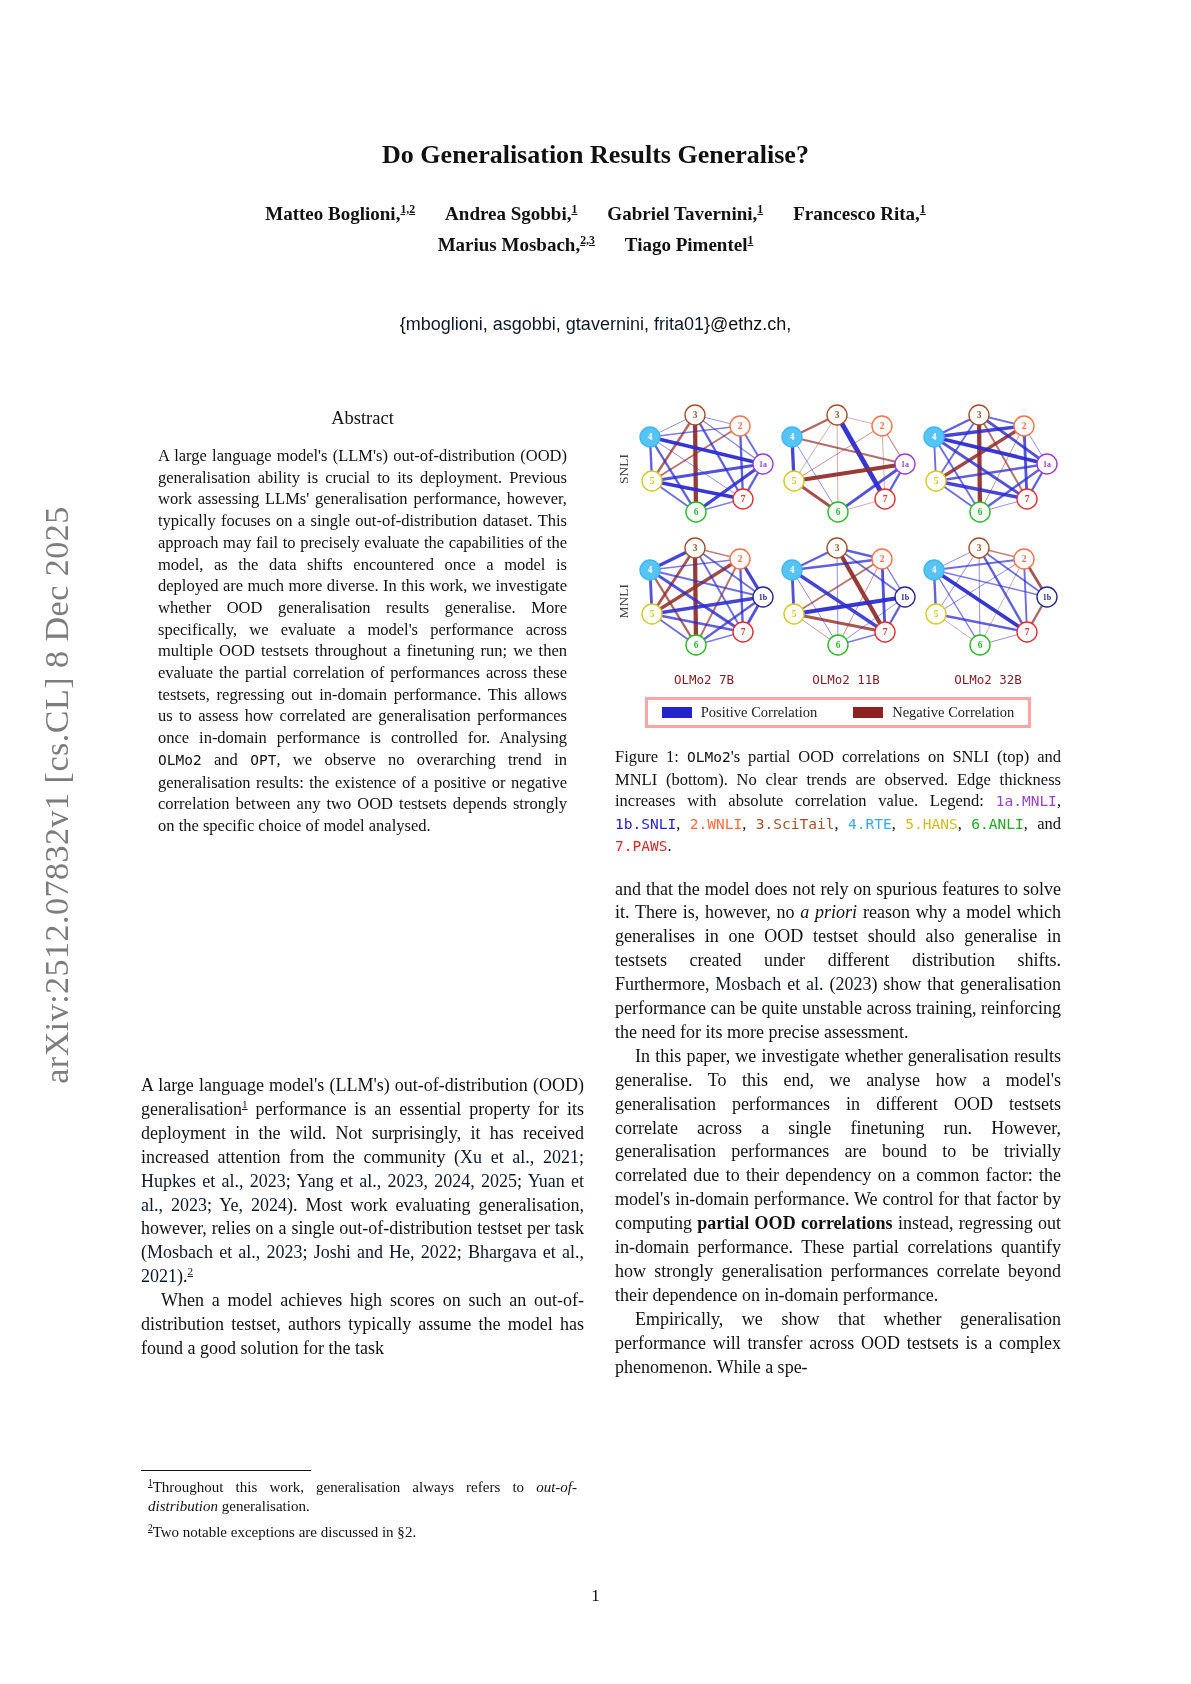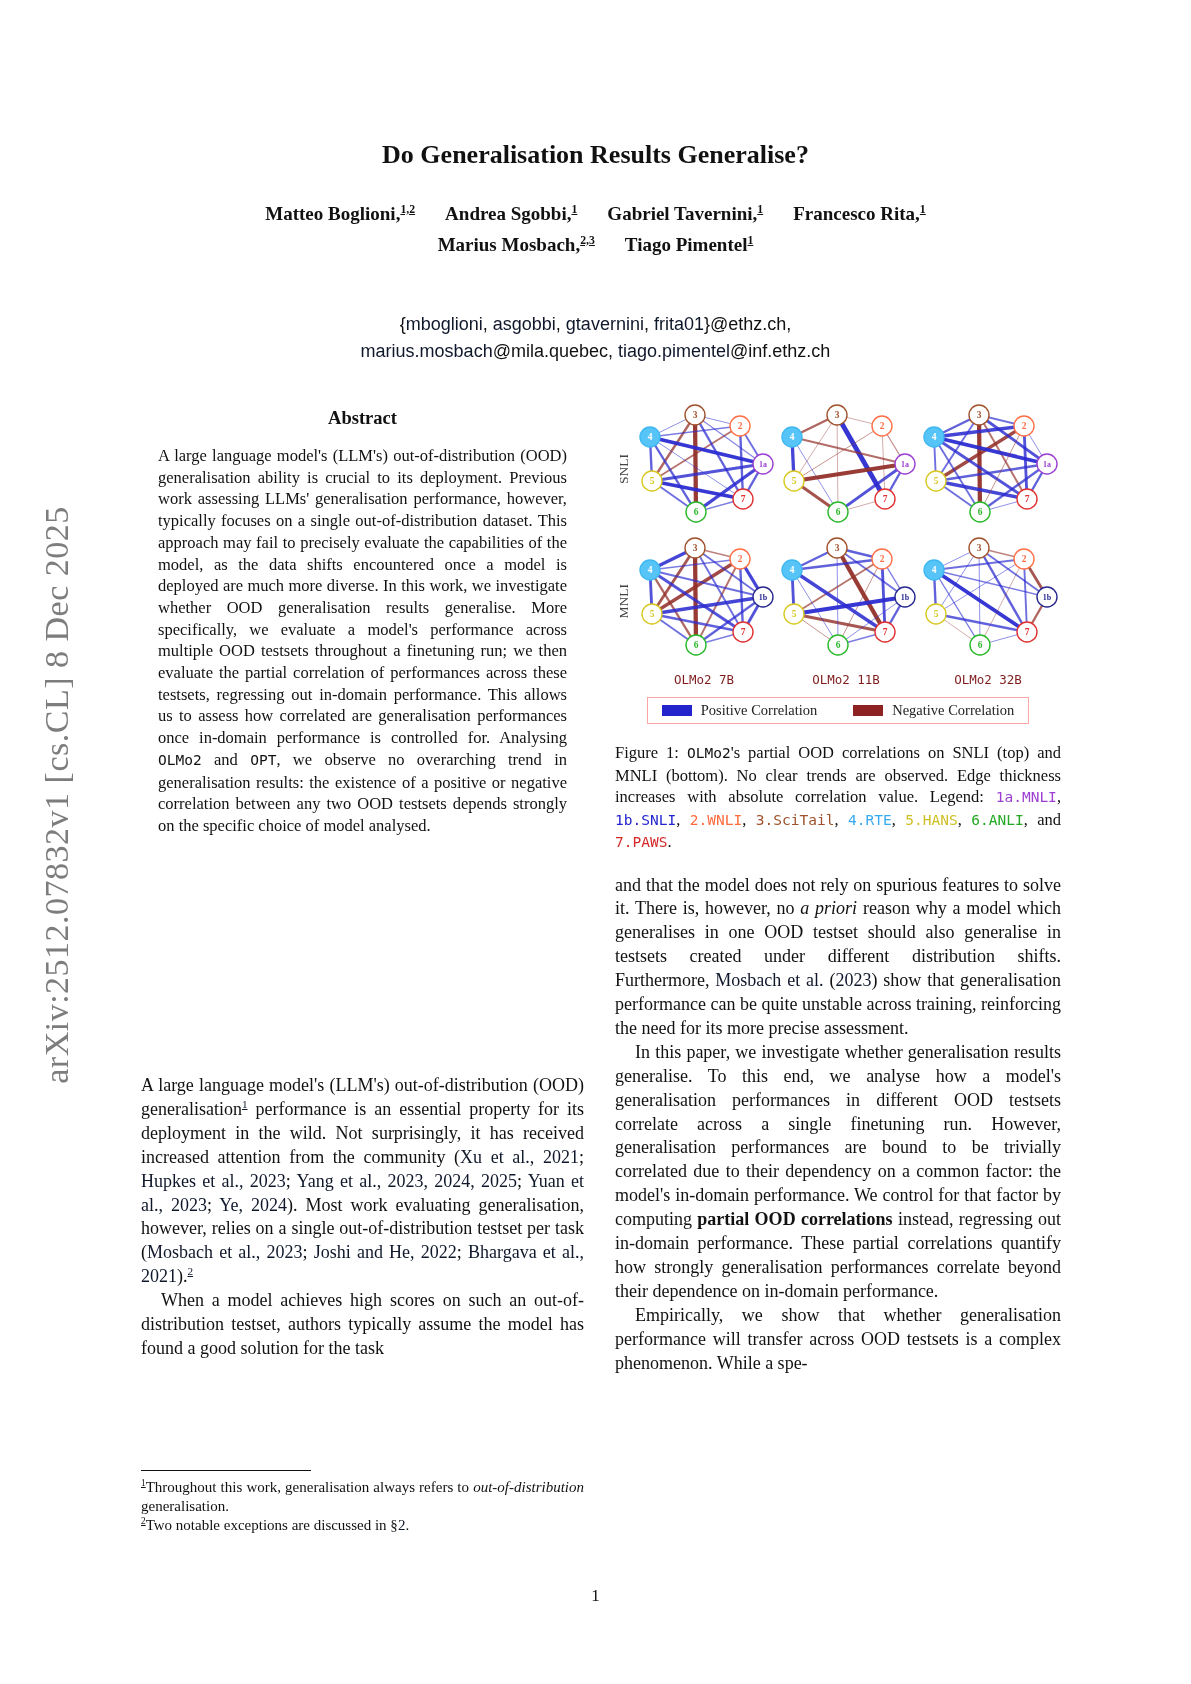--- a/index.html
+++ b/index.html
@@ -17,62 +17,61 @@
            font-family:"Liberation Sans",sans-serif;}
   .sup{vertical-align:super;font-size:0.62em;line-height:0;text-decoration:underline;}
   .l{color:#0f172a;}
   .m{font-family:"DejaVu Sans Mono",monospace;font-size:0.88em;}
   .i{font-style:italic;}
   .b{font-weight:bold;}
   .gap{display:inline-block;width:30px;}
   .hgap{display:inline-block;width:21px;}
 
   .abstract-block{position:absolute;left:141px;top:408px;width:443px;}
-  .abstract-head{text-align:center;font-weight:bold;font-size:18.5px;margin-bottom:16px;}
+  .abstract-head{text-align:center;font-weight:normal;font-size:18.5px;margin-bottom:16px;}
   .abstract-body{padding:0 17px;font-size:16.5px;line-height:21.7px;text-align:justify;}
 
   .intro-block{position:absolute;left:141px;top:1074px;width:443px;}
   .sec-head{font-weight:bold;font-size:19px;margin-bottom:18px;}
   .body-p{font-size:18px;line-height:23.9px;text-align:justify;margin:0;}
   .indent{text-indent:20px;}
 
   .footnotes{position:absolute;left:141px;top:1470px;width:443px;}
   .fn-rule{width:170px;border-top:1.4px solid #111;margin-bottom:7px;}
-  .fn{font-size:15px;line-height:19px;text-align:justify;margin:0;}
+  .fn{font-size:15px;line-height:19px;text-align:justify;margin:7px;}
 
   .right-col{position:absolute;left:615px;top:402px;width:446px;}
   .fig-grid{display:grid;grid-template-columns:18px 142px 142px 142px;grid-auto-rows:133px;}
   .rowlab{display:flex;align-items:center;justify-content:center;}
   .rowlab span{writing-mode:vertical-rl;transform:rotate(180deg);font-size:13.5px;color:#444;}
   .gcell{position:relative;}
   .gcell svg{display:block;width:142px;height:133px;}
   .col-labels{display:grid;grid-template-columns:18px 142px 142px 142px;margin-top:4px;}
   .col-labels span{text-align:center;font-family:"DejaVu Sans Mono",monospace;font-size:12.5px;color:#7f1d1d;}
   .legend-wrap{display:flex;justify-content:center;margin-top:10px;}
-  .legend-box{display:flex;gap:36px;border:1px solid #fca5a5;background:#fff;padding:4px 14px;align-items:center;}
+  .legend-box{display:flex;gap:36px;border:3px solid #fca5a5;background:#fff;padding:4px 14px;align-items:center;}
   .legend-item{display:flex;align-items:center;gap:9px;font-size:14.5px;color:#222;}
   .swatch{width:30px;height:11px;display:inline-block;}
   .fig-caption{margin-top:18px;font-size:16.5px;line-height:21.5px;text-align:justify;}
   .right-body{margin-top:20px;}
   .right-body .body-p + .body-p{margin-top:0;}
 
   .page-num{position:absolute;top:1586px;left:0;right:0;text-align:center;font-size:17px;}
 </style>
 </head>
 <body>
 
 <div class="page">
 
   <div class="arxiv-banner">arXiv:2512.07832v1  [cs.CL]  8 Dec 2025</div>
 
   <h1 class="title" style="margin:0;">Do Generalisation Results Generalise?</h1>
   <div class="authors-1"><span>Matteo Boglioni,</span><span class="sup">1,2</span><span class="gap"></span><span>Andrea Sgobbi,</span><span class="sup">1</span><span class="gap"></span><span>Gabriel Tavernini,</span><span class="sup">1</span><span class="gap"></span><span>Francesco Rita,</span><span class="sup">1</span></div>
   <div class="authors-2"><span>Marius Mosbach,</span><span class="sup">2,3</span><span class="gap"></span><span>Tiago Pimentel</span><span class="sup">1</span></div>
   <div class="email-1"><span>{</span><span class="l">mboglioni</span><span>, </span><span class="l">asgobbi</span><span>, </span><span class="l">gtavernini</span><span>, </span><span class="l">frita01</span><span>}@ethz.ch,</span></div>
-  <div class="email-2"><span class="l">marius.mosbach</span><span>@mila.quebec, </span><span class="l">tiago.pimentel</span><span>@inf.ethz.ch</span></div>
 
   <div class="abstract-block">
     <div class="abstract-head">Abstract</div>
     <p class="abstract-body" style="margin:0;"><span>A large language model's (LLM's) out-of-distribution (OOD) generalisation ability is crucial to its deployment. Previous work assessing LLMs' generalisation performance, however, typically focuses on a single out-of-distribution dataset.  This approach may fail to precisely evaluate the capabilities of the model, as the data shifts encountered once a model is deployed are much more diverse.  In this work, we investigate whether OOD generalisation results generalise.  More specifically, we evaluate a model's performance across multiple OOD testsets throughout a finetuning run; we then evaluate the partial correlation of performances across these testsets, regressing out in-domain performance. This allows us to assess how correlated are generalisation performances once in-domain performance is controlled for. Analysing </span><span class="m">OLMo2</span><span> and </span><span class="m">OPT</span><span>, we observe no overarching trend in generalisation results: the existence of a positive or negative correlation between any two OOD testsets depends strongly on the specific choice of model analysed.</span></p>
   </div>
 
   <div class="intro-block">
     <p class="body-p"><span>A large language model's (LLM's) out-of-distribution (OOD) generalisation</span><span class="sup l">1</span><span> performance is an essential property for its deployment in the wild. Not surprisingly, it has received increased attention from the community (</span><span class="l">Xu et al., 2021</span><span>; </span><span class="l">Hupkes et al., 2023</span><span>; </span><span class="l">Yang et al., 2023, 2024, 2025</span><span>; </span><span class="l">Yuan et al., 2023</span><span>; </span><span class="l">Ye, 2024</span><span>). Most work evaluating generalisation, however, relies on a single out-of-distribution testset per task (</span><span class="l">Mosbach et al., 2023</span><span>; </span><span class="l">Joshi and He, 2022</span><span>; </span><span class="l">Bhargava et al., 2021</span><span>).</span><span class="sup l">2</span></p>
     <p class="body-p indent"><span>When a model achieves high scores on such an out-of-distribution testset, authors typically assume the model has found a good solution for the task</span></p>
   </div>

